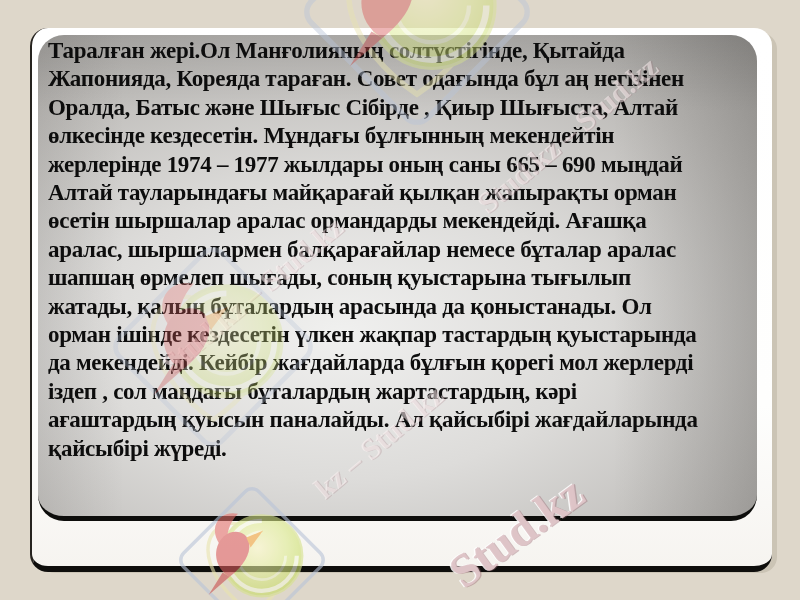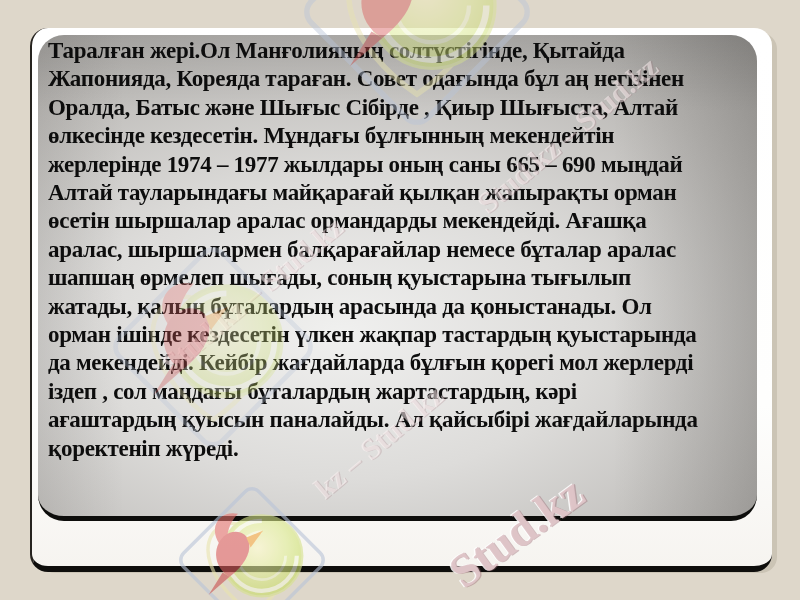--- a/index.html
+++ b/index.html
@@ -98,21 +98,21 @@
     <div class="text-line">жерлерінде 1974 – 1977 жылдары оның саны 665 – 690 мыңдай</div>
     <div class="text-line">Алтай тауларындағы майқарағай қылқан жапырақты орман</div>
     <div class="text-line">өсетін шыршалар аралас ормандарды мекендейді. Ағашқа</div>
     <div class="text-line">аралас, шыршалармен балқарағайлар немесе бұталар аралас</div>
     <div class="text-line">шапшаң өрмелеп шығады, соның қуыстарына тығылып</div>
     <div class="text-line">жатады, қалың бұталардың арасында да қоныстанады. Ол</div>
     <div class="text-line">орман ішінде кездесетін үлкен жақпар тастардың қуыстарында</div>
     <div class="text-line">да мекендейді. Кейбір жағдайларда бұлғын қорегі мол жерлерді</div>
     <div class="text-line">іздеп , сол маңдағы бұталардың жартастардың, кәрі</div>
     <div class="text-line">ағаштардың қуысын паналайды. Ал қайсыбірі жағдайларында</div>
-    <div class="text-line">қоректеніп жүреді.</div>
+    <div class="text-line">қайсыбірі жүреді.</div>
   </div>
 
   <div class="wm wm-chain wm-top">Stud.kz – Stud.kz</div>
   <div class="wm wm-chain wm-mid">Stud.kz – Stud.kz</div>
   <div class="wm wm-chain wm-low">kz – Stud.kz</div>
   <div class="wm wm-big">Stud.kz</div>
 
   <div class="logo logo-top">
     <svg viewBox="0 0 120 120">
         <use href="#studlogo"></use>

